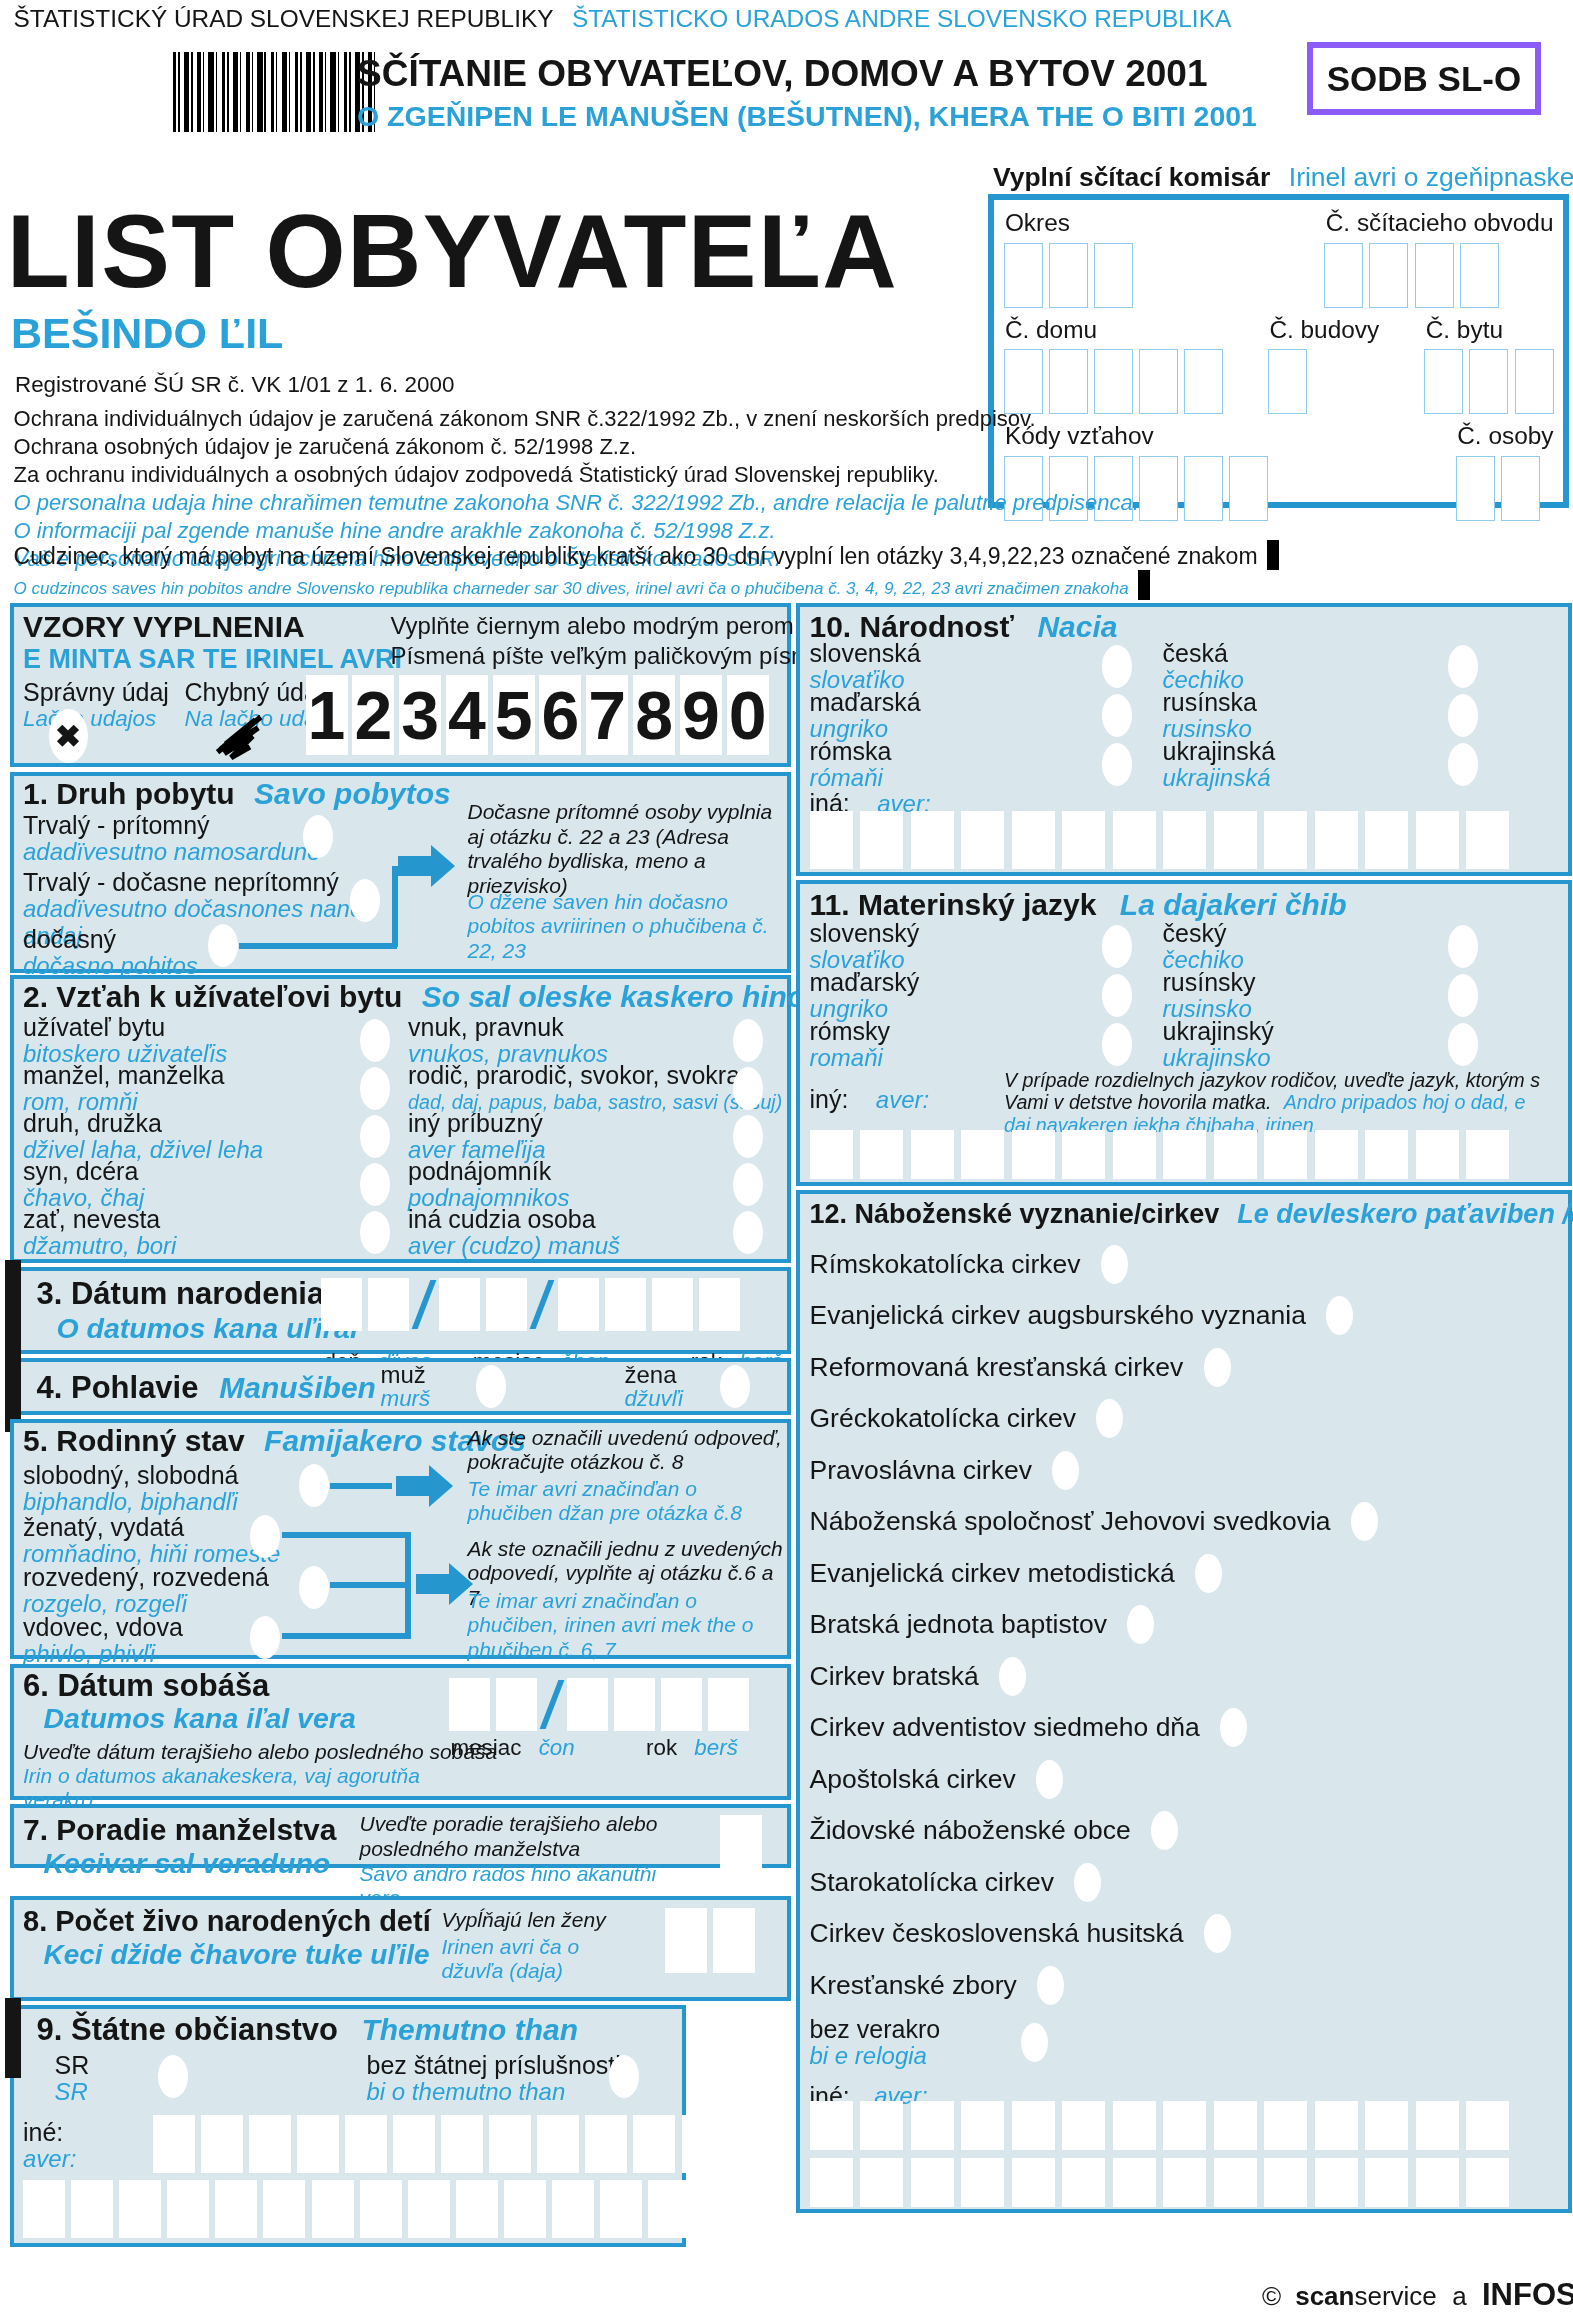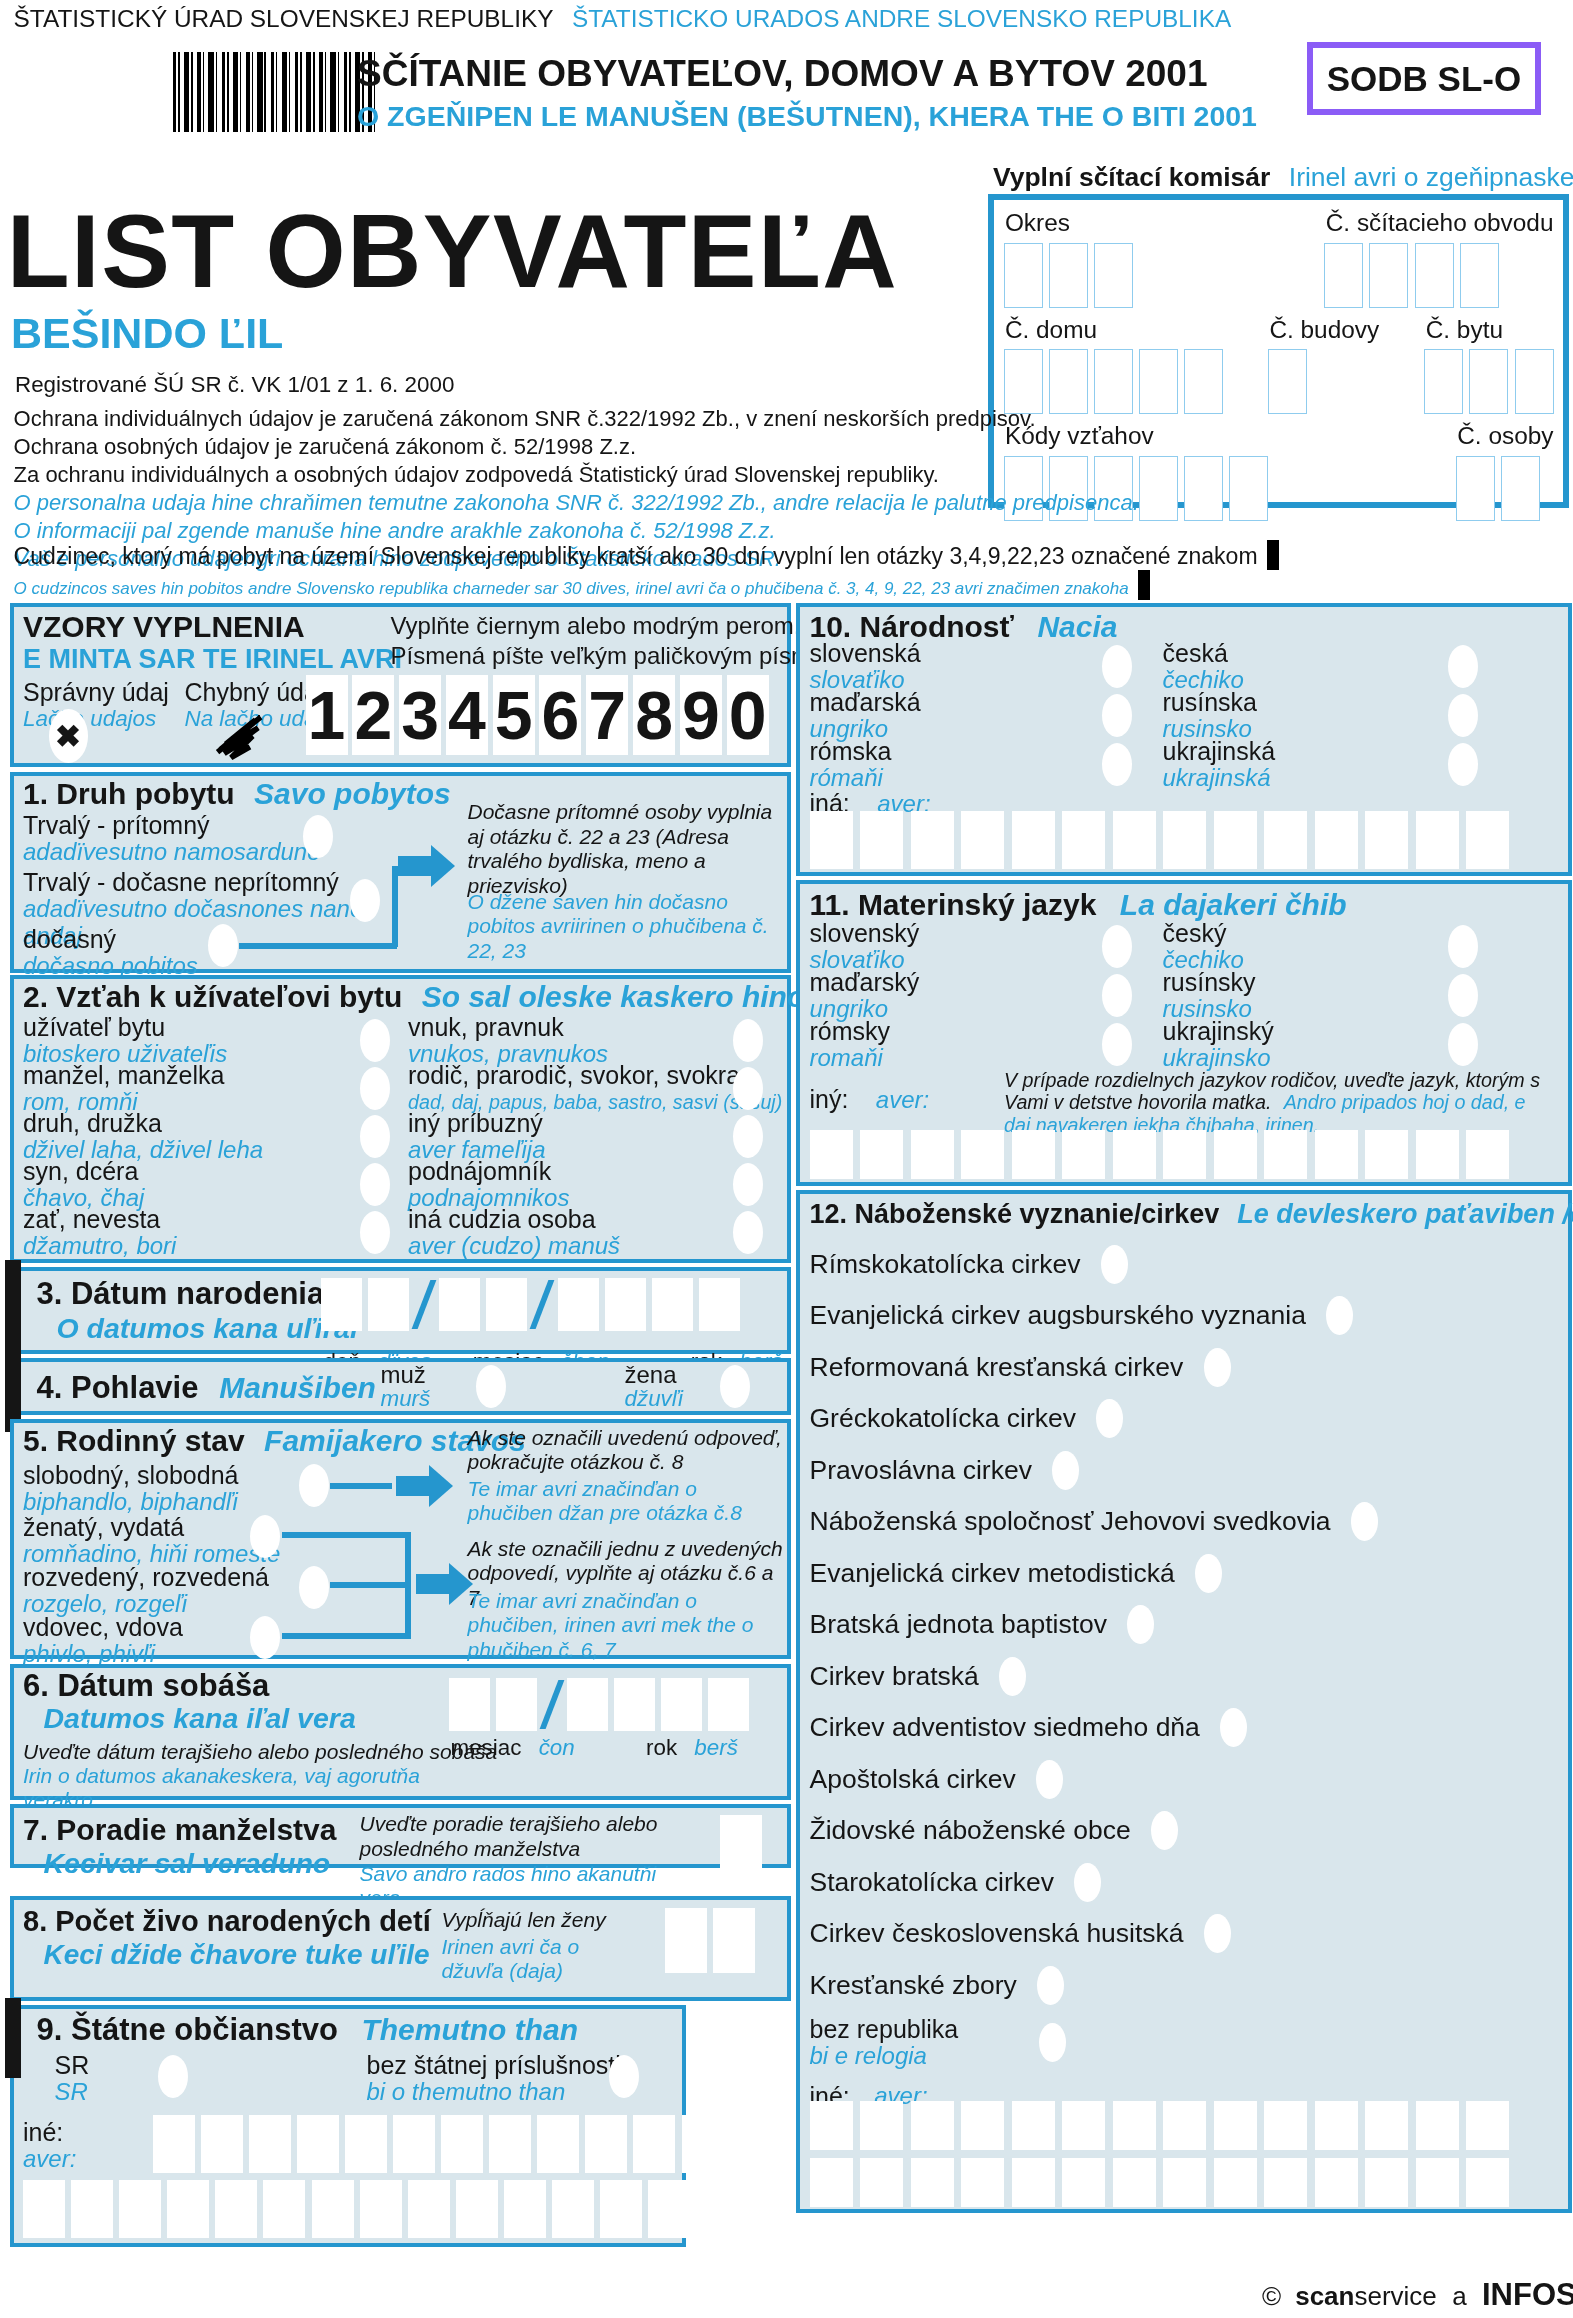--- a/index.html
+++ b/index.html
@@ -691,21 +691,21 @@
       <div class="q12row">
           <span class="txt">Cirkev československá husitská</span>
           <span class="oval sm"></span>
         </div>
       <div class="q12row">
           <span class="txt">Kresťanské zbory</span>
           <span class="oval sm"></span>
         </div>
       <div class="q12row" style="height:54px">
         <span>
-          <span class="osk" style="display:block">bez republika</span>
+          <span class="osk" style="display:block">bez verakro</span>
           <span class="orm" style="display:block">bi e relogia</span>
         </span>
         <span class="oval sm" style="margin-left:81px"></span>
       </div>
       <div class="q12row" style="height:34px">
         <span class="osk">iné:</span>
         <span class="orm" style="margin-left:24.4px">aver:</span>
       </div>
     </div>
     <div class="cells w64 h72 abs" style="left:9.5px;top:907px">

